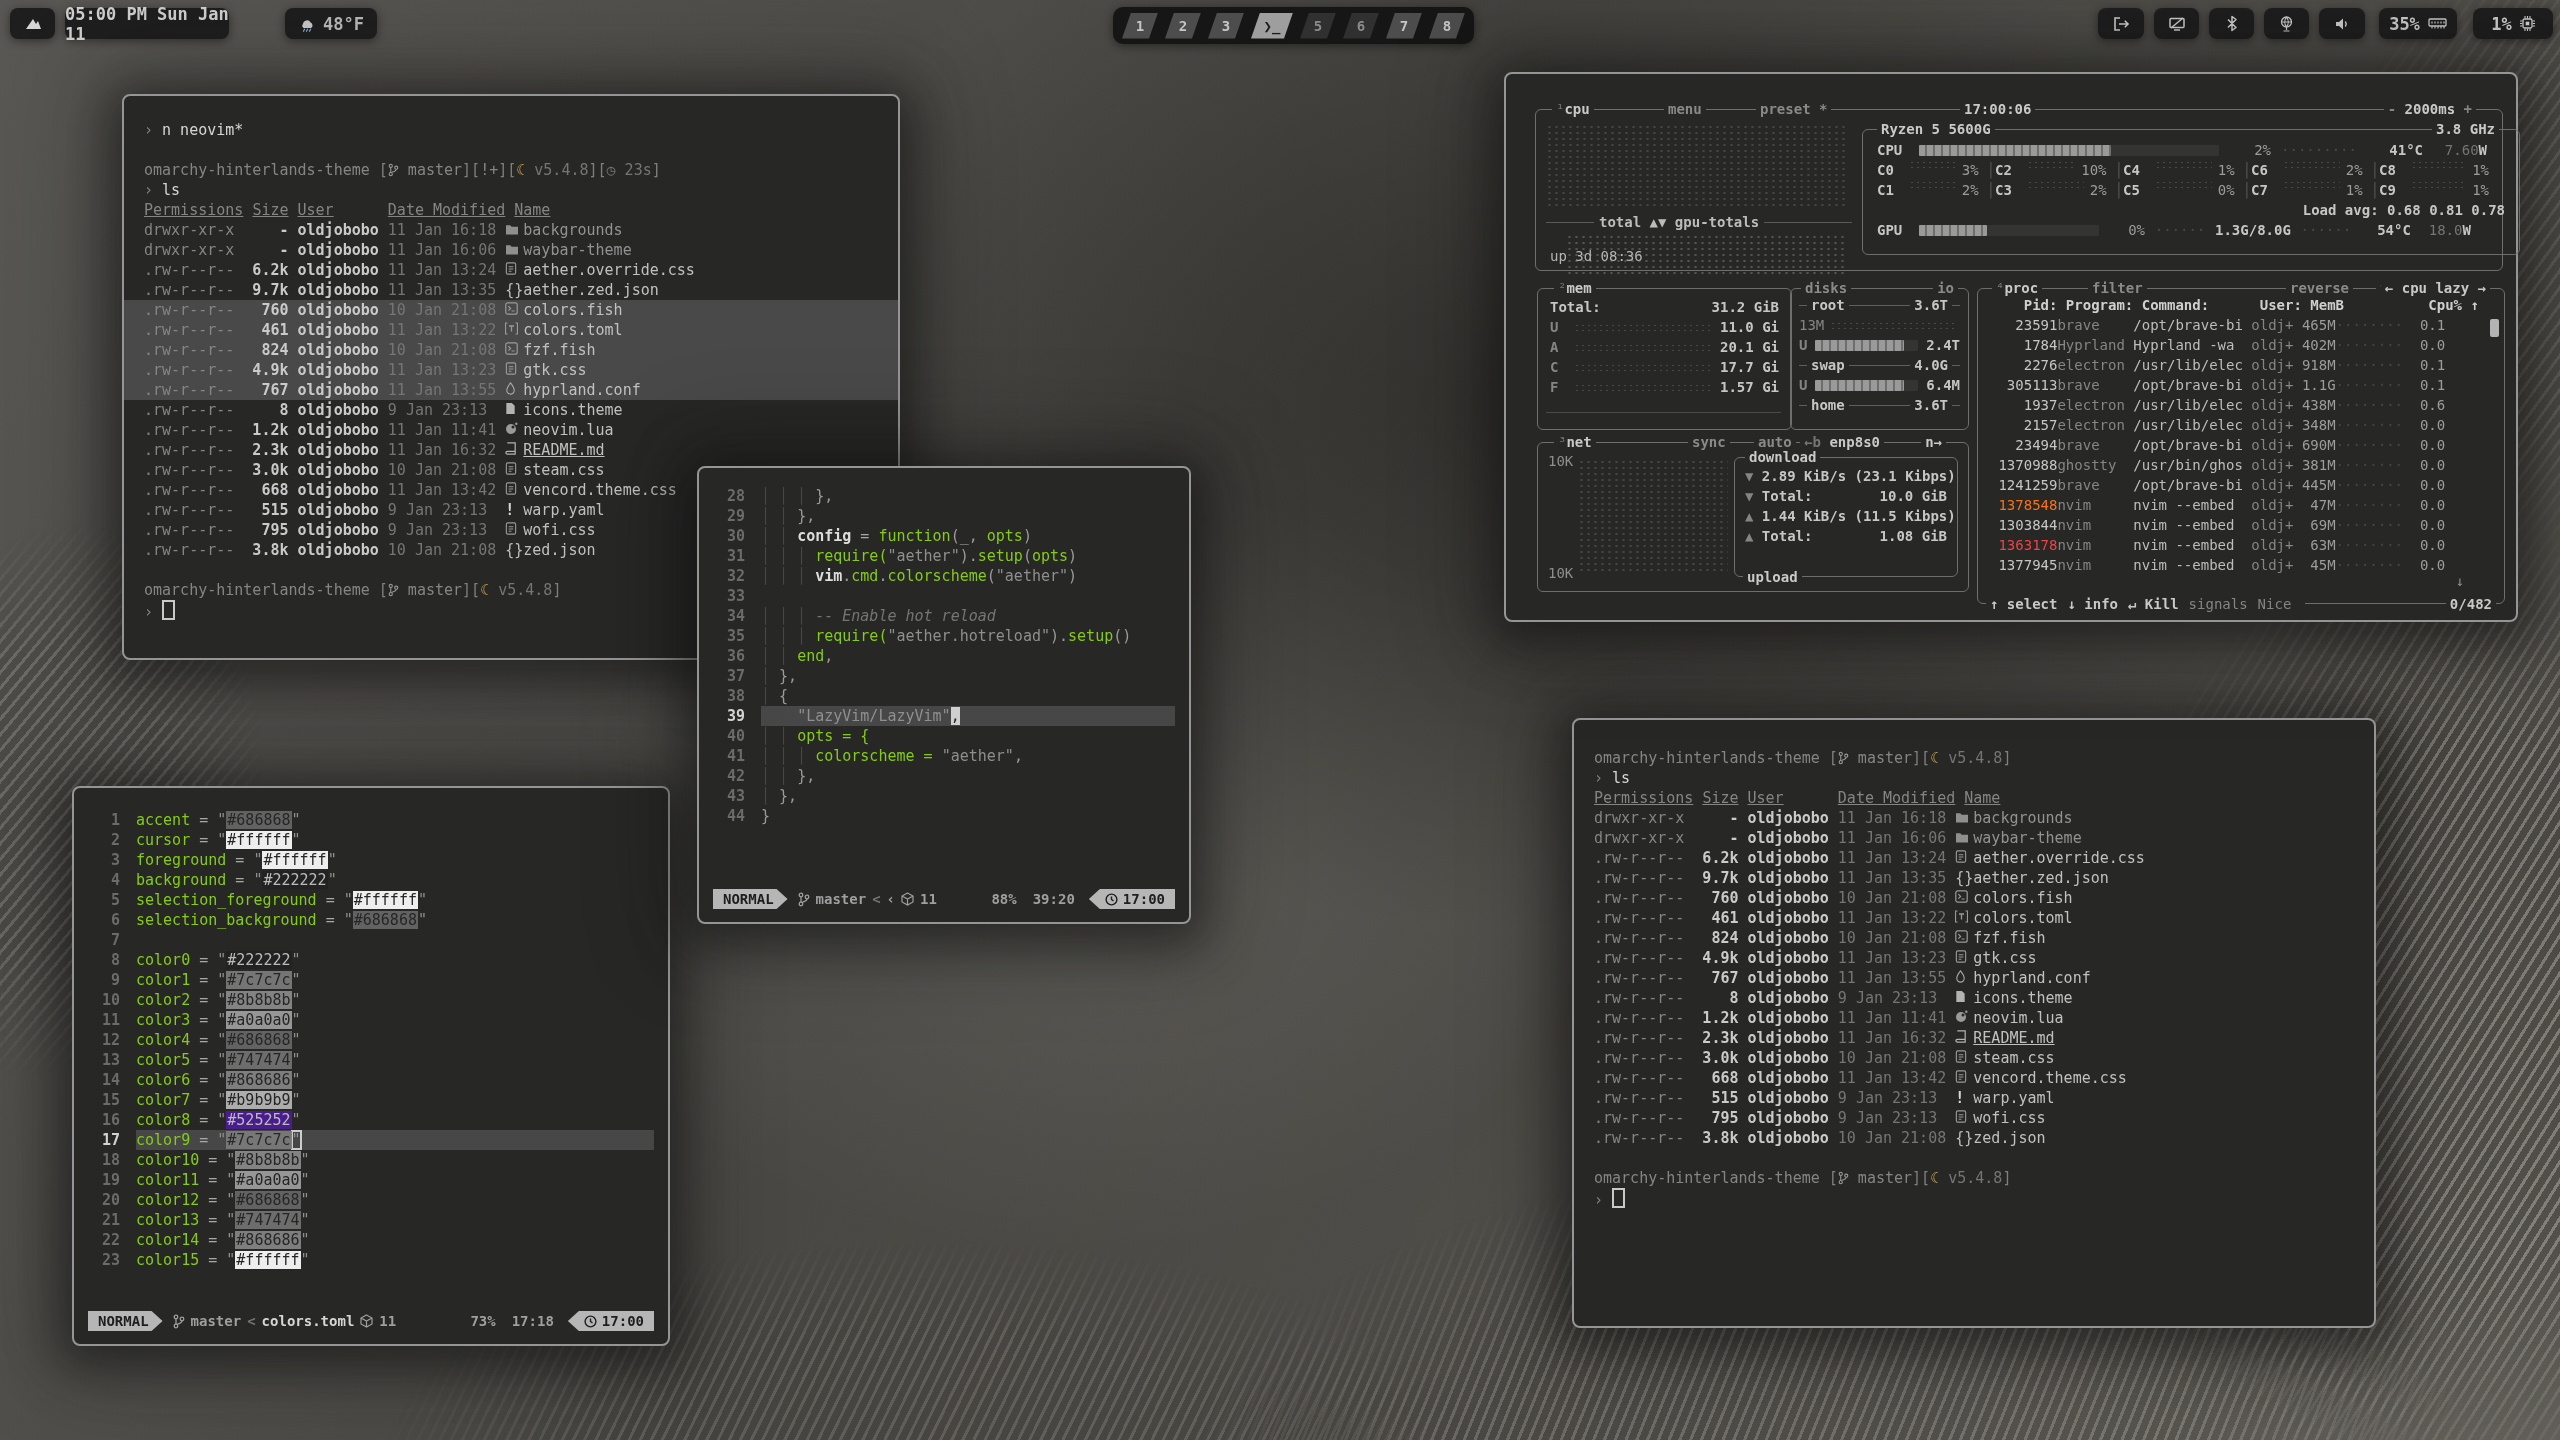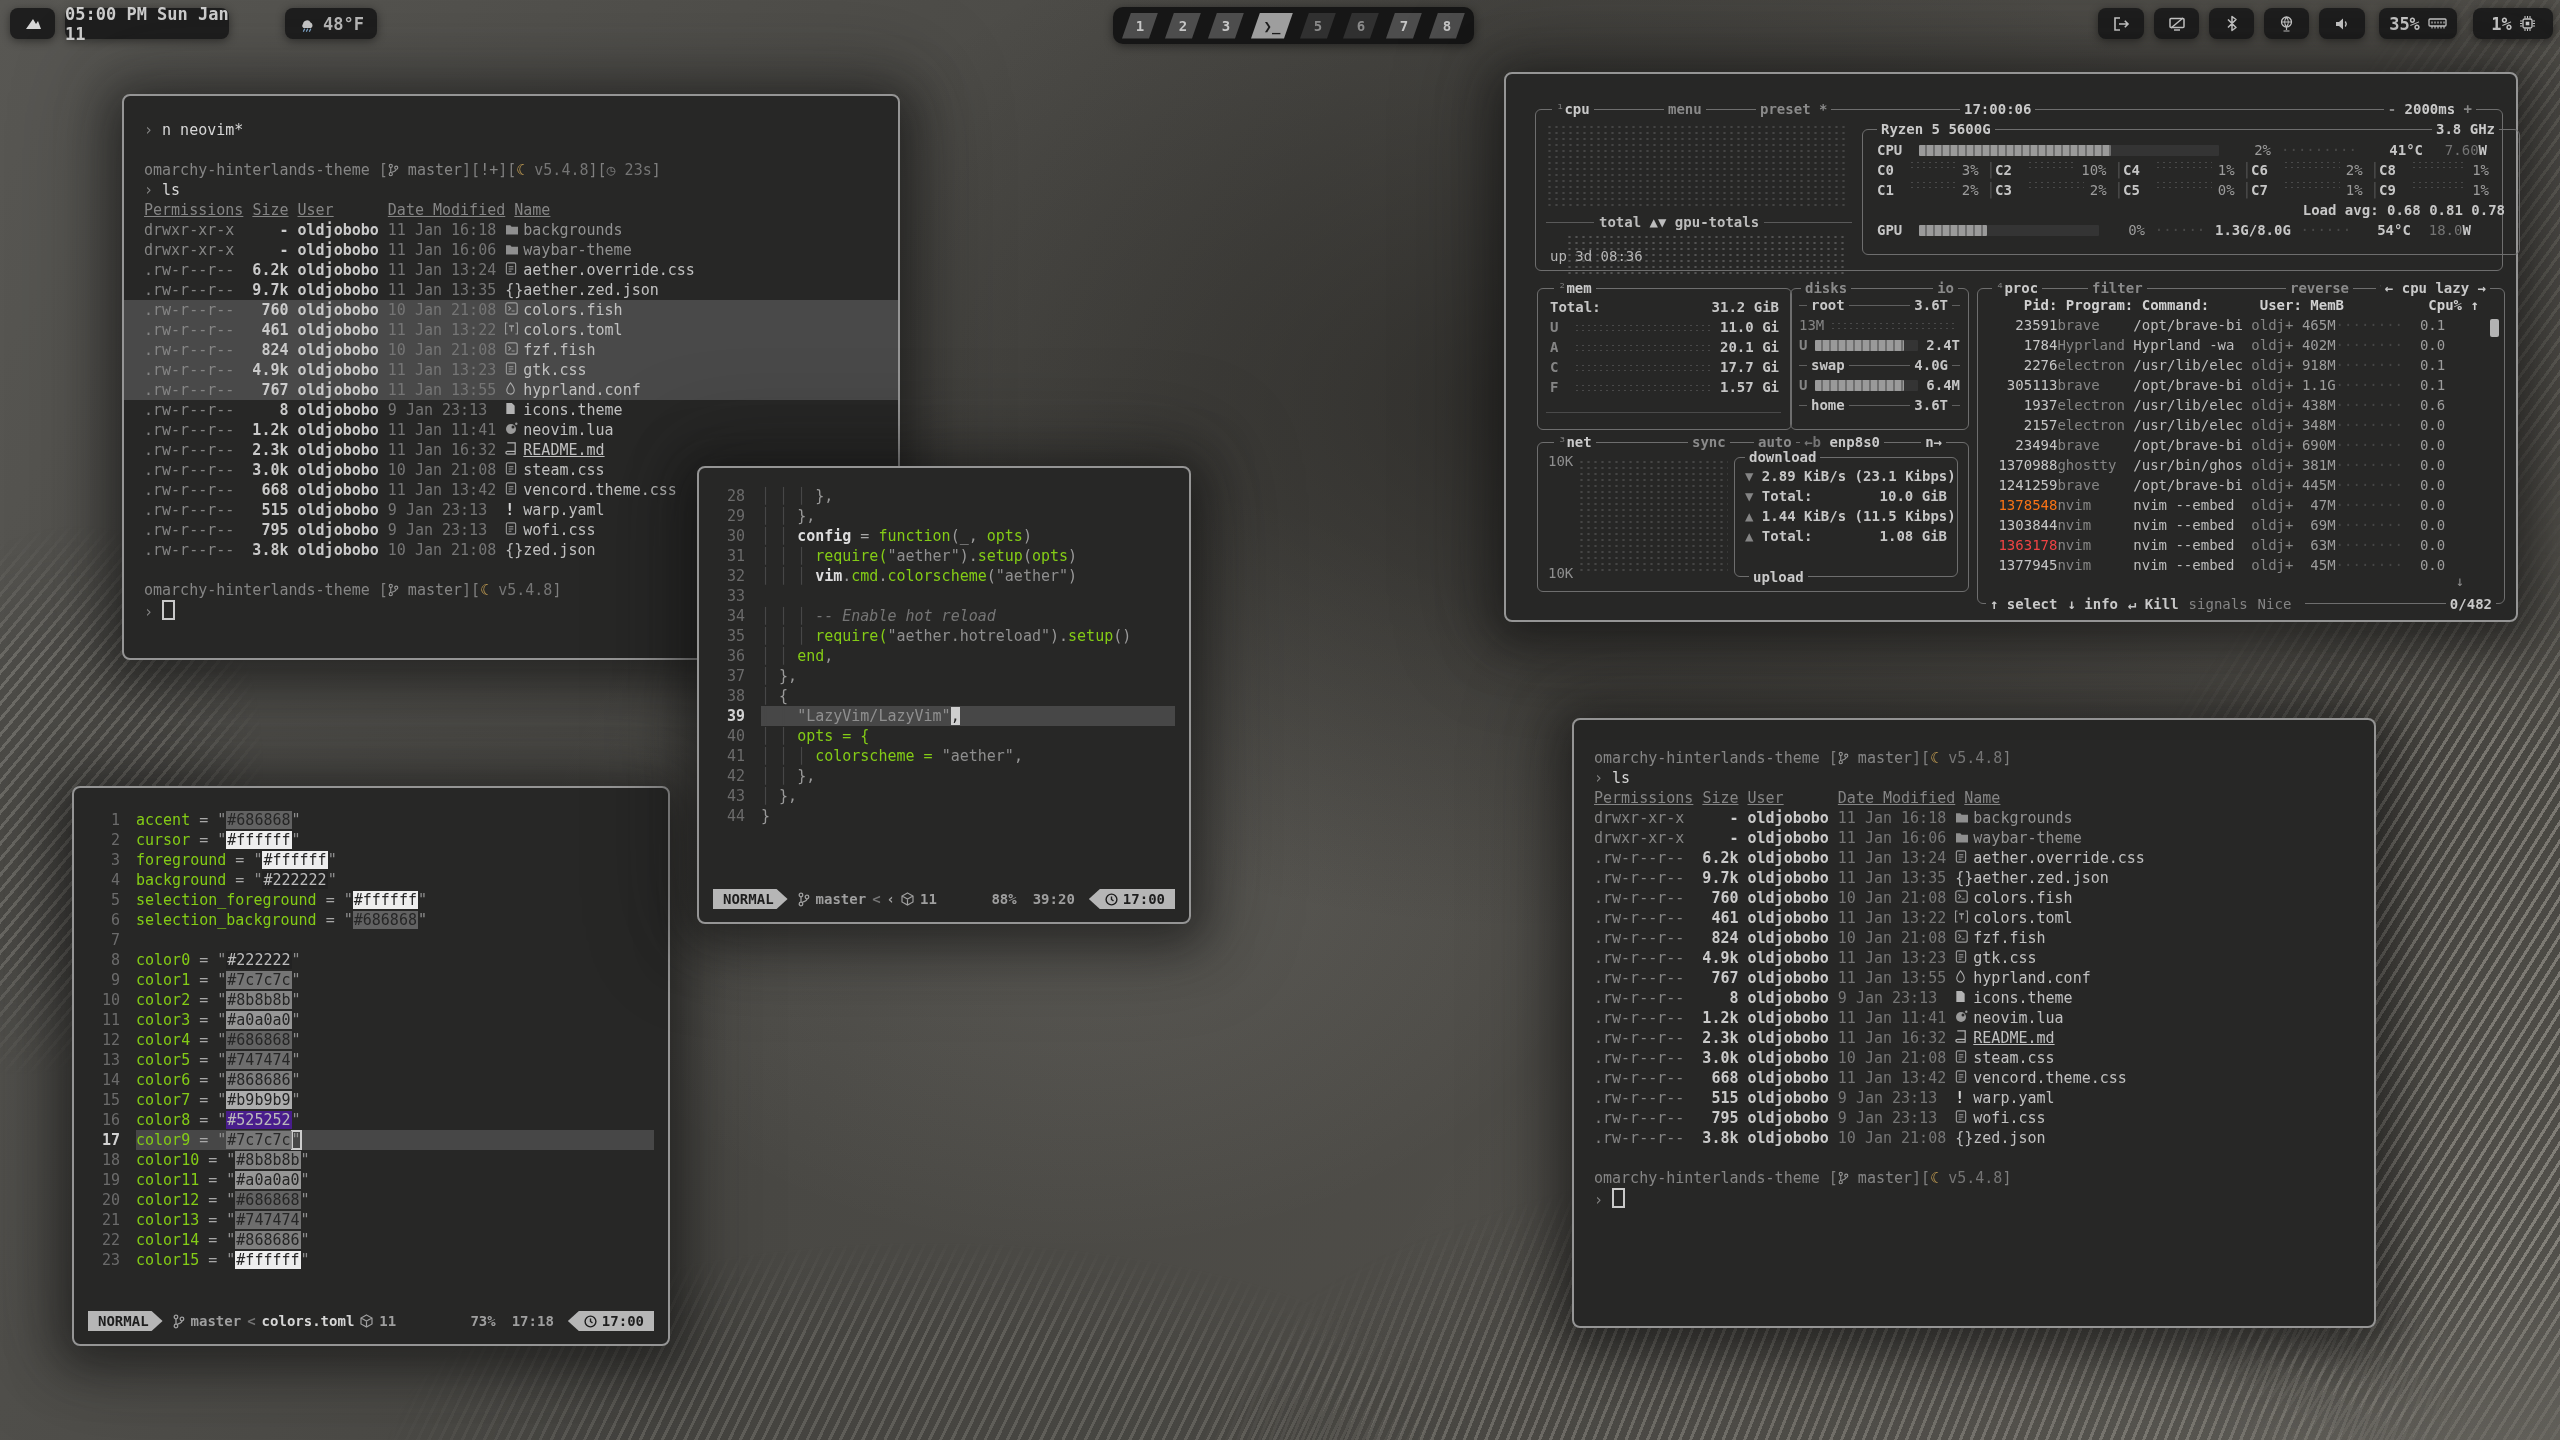--- a/index.html
+++ b/index.html
@@ -40,21 +40,21 @@
   .trow{white-space:pre;padding:0 20px;height:20px;}
   .trowhl{background:#494949;}
   .dim{color:#858585;} .dim2{color:#757575;} .brt{color:#d6d6d6;} .bld{color:#cacaca;font-weight:bold;}
   .nm{color:#c0c0c0;} .dirnm{color:#929292;} .und{text-decoration:underline;}
   .moon{color:#c9a254;} .punc{color:#7f7f7f;}
   .fic{display:inline-block;width:2ch;color:#a0a0a0;}
   .cursor{display:inline-block;width:9px;height:16px;border:2px solid #c9c9c9;vertical-align:-3px;}
   u{text-decoration:underline;}
   
   .nvim .line{display:flex;height:20px;font-size:15px;line-height:20px;}
-  .gut{width:46px;text-align:right;padding-right:16px;color:#6b6b6b;flex:none;}
+  .gut{width:46px;text-align:right;padding-right:16px;color:#6b6b6b;flex:none;font-weight:bold;}
   .gut.cur{color:#d2d2d2;font-weight:bold;}
   .code{flex:1;white-space:pre;color:#b0b0b0;margin-right:14px;}
   .code.curline{background:#474747;}
   .tk-k{color:#dddddd;font-weight:bold;} .tk-d{color:#84cc16;} .tk-o{color:#a8a8a8;}
   .tk-s{color:#8f8f8f;} .tk-c{color:#757575;font-style:italic;} .tk-p{color:#9a9a9a;}
   .tk-g{color:#474747;}
   .tk-cb{background:#cfcfcf;color:#262626;}
   .chip{padding:0 1px;}
   .curbox{outline:2px solid #cdcdcd;outline-offset:-1px;}
   .status{position:absolute;left:14px;right:14px;bottom:10px;height:26px;display:flex;
@@ -609,21 +609,21 @@
     <span class="btitle btabs" style="left:216px;">auto</span>
     <span class="btitle btabs" style="left:278px;">zero</span>
     <span class="btitle" style="right:84px;"><span class="dim2">←b</span> <span style="font-weight:bold">enp8s0</span></span>
     <span class="btitle dim2" style="right:22px;">n→</span>
     <span style="position:absolute;left:10px;top:8px;color:#8f8f8f;">10K</span>
     <span style="position:absolute;left:10px;bottom:8px;color:#8f8f8f;">10K</span>
     <div class="dots" style="left:40px;top:16px;width:150px;height:112px;"></div>
 
     <div class="bbox" style="left:196px;top:14px;width:222px;height:118px;">
       <span class="btitle" style="left:10px;">download</span>
-      <span class="bfoot" style="left:14px;color:#c9c9c9;font-weight:bold;">upload</span>
+      <span class="bfoot" style="left:8px;color:#c9c9c9;font-weight:bold;">upload</span>
       <div id="net-rows" style="padding:8px 10px 0 10px;">
           <div class="brow"><span class="dim">▼ </span><span class="val">2.89 KiB/s (23.1 Kibps)</span></div>
           <div class="brow"><span class="dim">▼ </span><span class="val">Total:</span><span style="flex:1;"></span><span class="val">10.0 GiB</span></div>
           <div class="brow"><span class="dim">▲ </span><span class="val">1.44 KiB/s (11.5 Kibps)</span></div>
           <div class="brow"><span class="dim">▲ </span><span class="val">Total:</span><span style="flex:1;"></span><span class="val">1.08 GiB</span></div>
         </div>
     </div>
   </div>
 
   <div class="bbox" style="left:471px;top:214px;width:526px;height:314px;">

